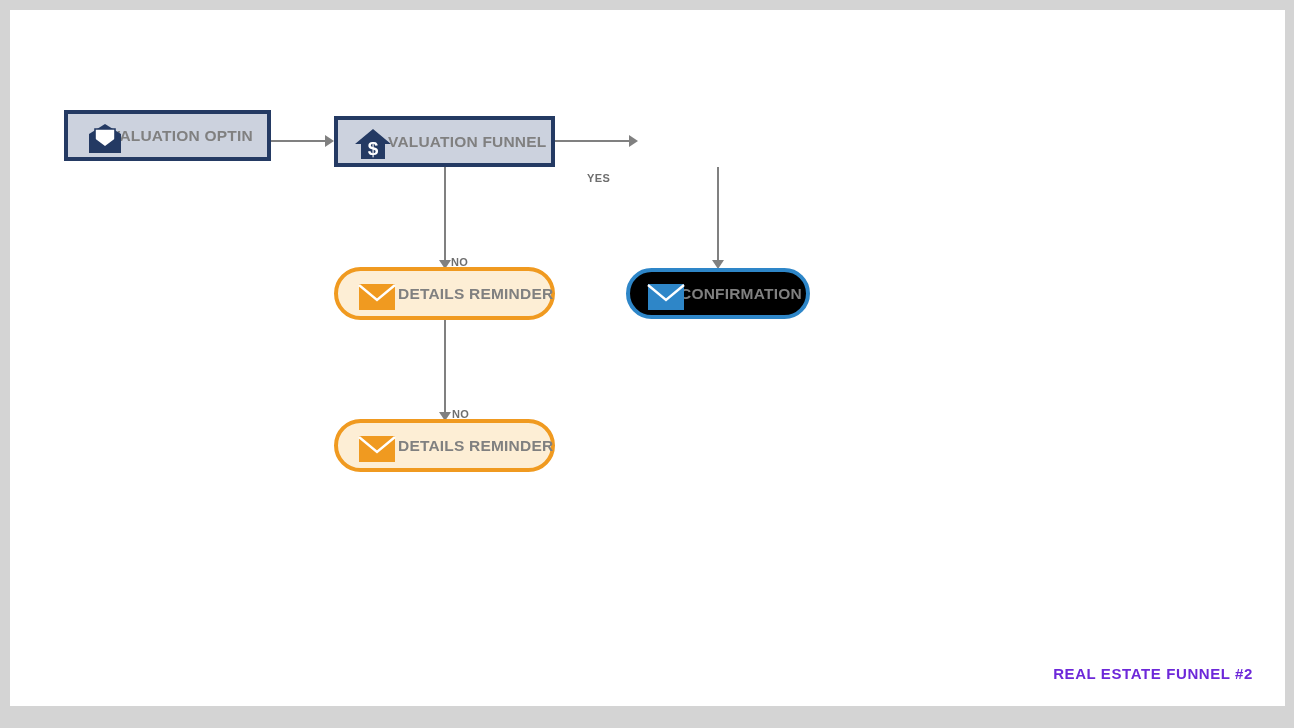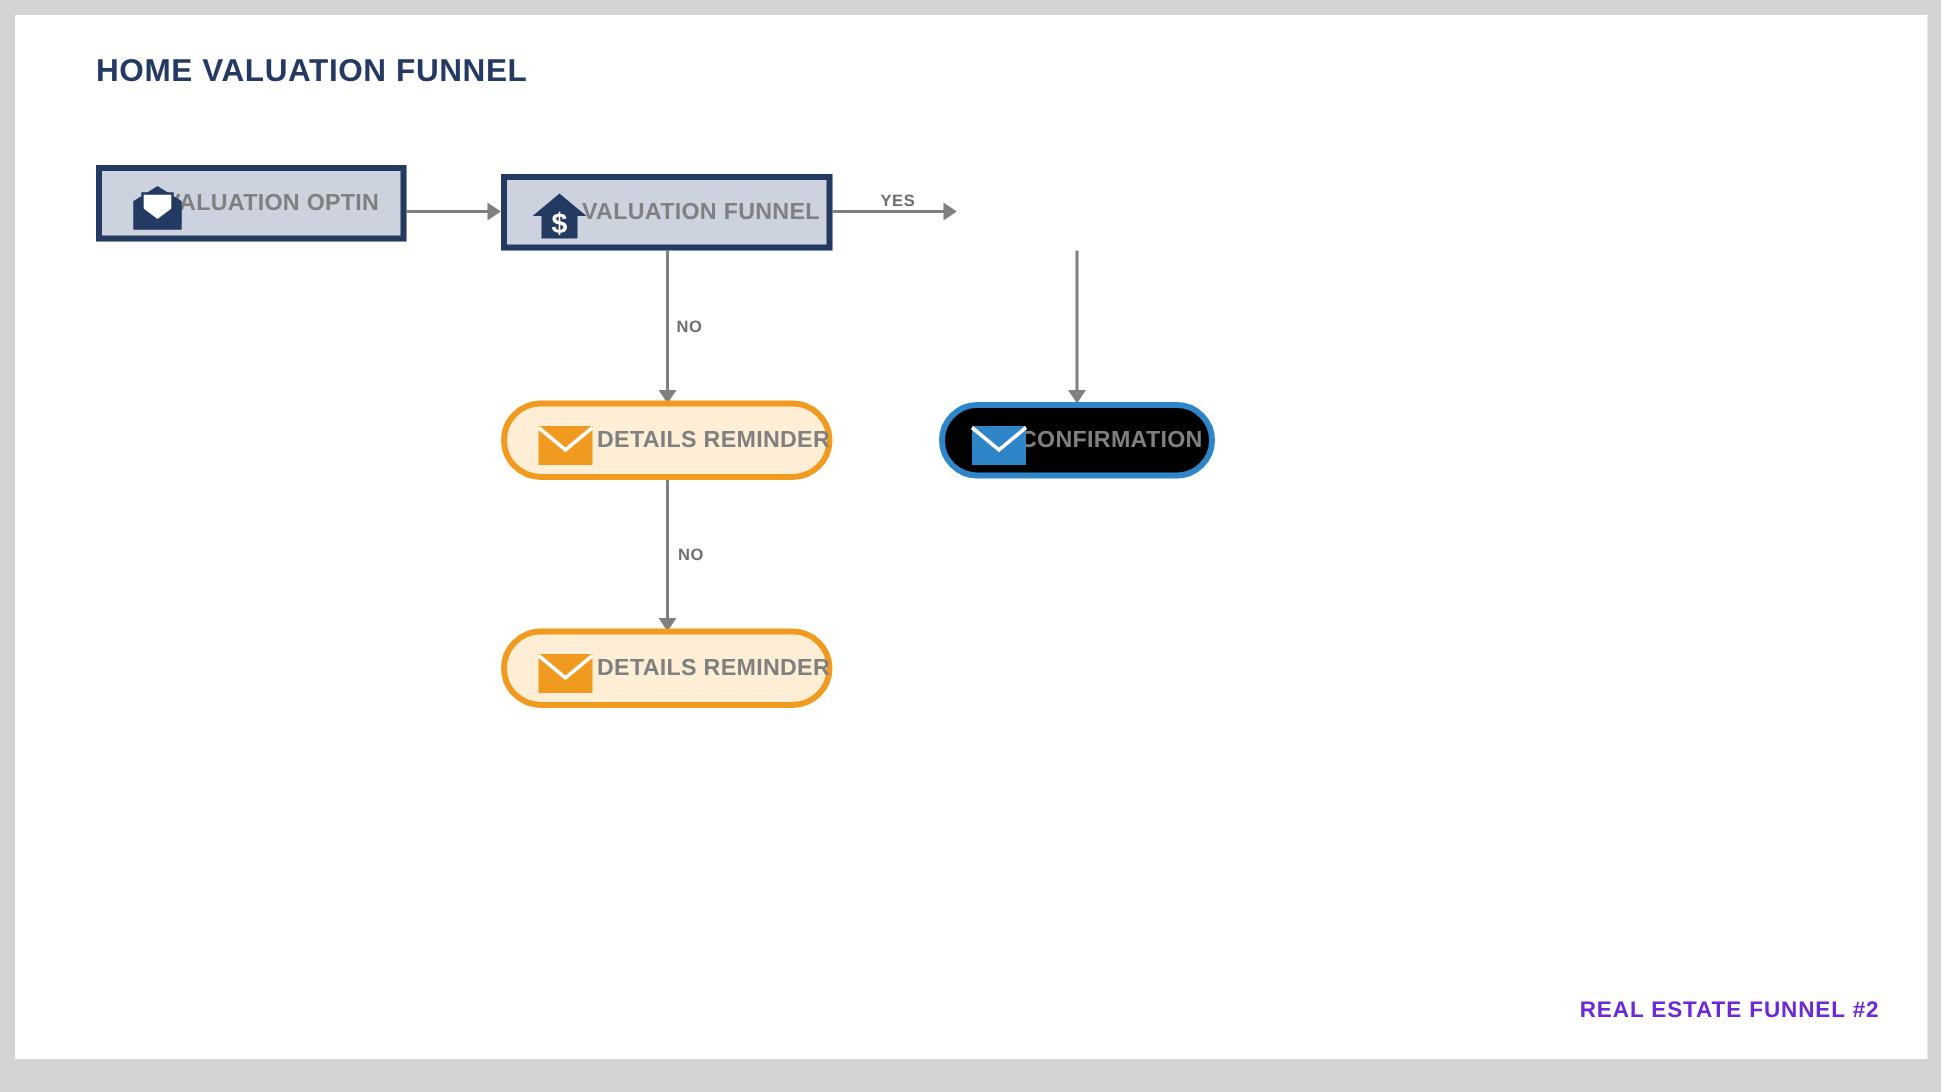--- a/index.html
+++ b/index.html
@@ -120,28 +120,28 @@
     border-bottom: 6px solid transparent;
     border-left: 9px solid #808080;
   }
   .edge-label {
     position: absolute;
     font-size: 11px;
     font-weight: bold;
     color: #6e6e6e;
     letter-spacing: 0.4px;
     white-space: nowrap;
+    margin-top: 44px;
   }
 </style>
 </head>
 <body>
 
 <div id="canvas">
 
-  <div id="page-title">HOME VALUATION FUNNEL</div>
 
   <div class="conn-h" style="left:261px; top:130px; width:56px;"></div>
   <div class="arrow-right" style="left:315px; top:125px;"></div>
 
   <div class="conn-h" style="left:545px; top:130px; width:76px;"></div>
   <div class="arrow-right" style="left:619px; top:125px;"></div>
   <div class="edge-label" style="left:577px; top:118px;">YES</div>
 
   <div class="conn-v" style="left:434px; top:157px; height:99px;"></div>
   <div class="arrow-down" style="left:429px; top:250px;"></div>

